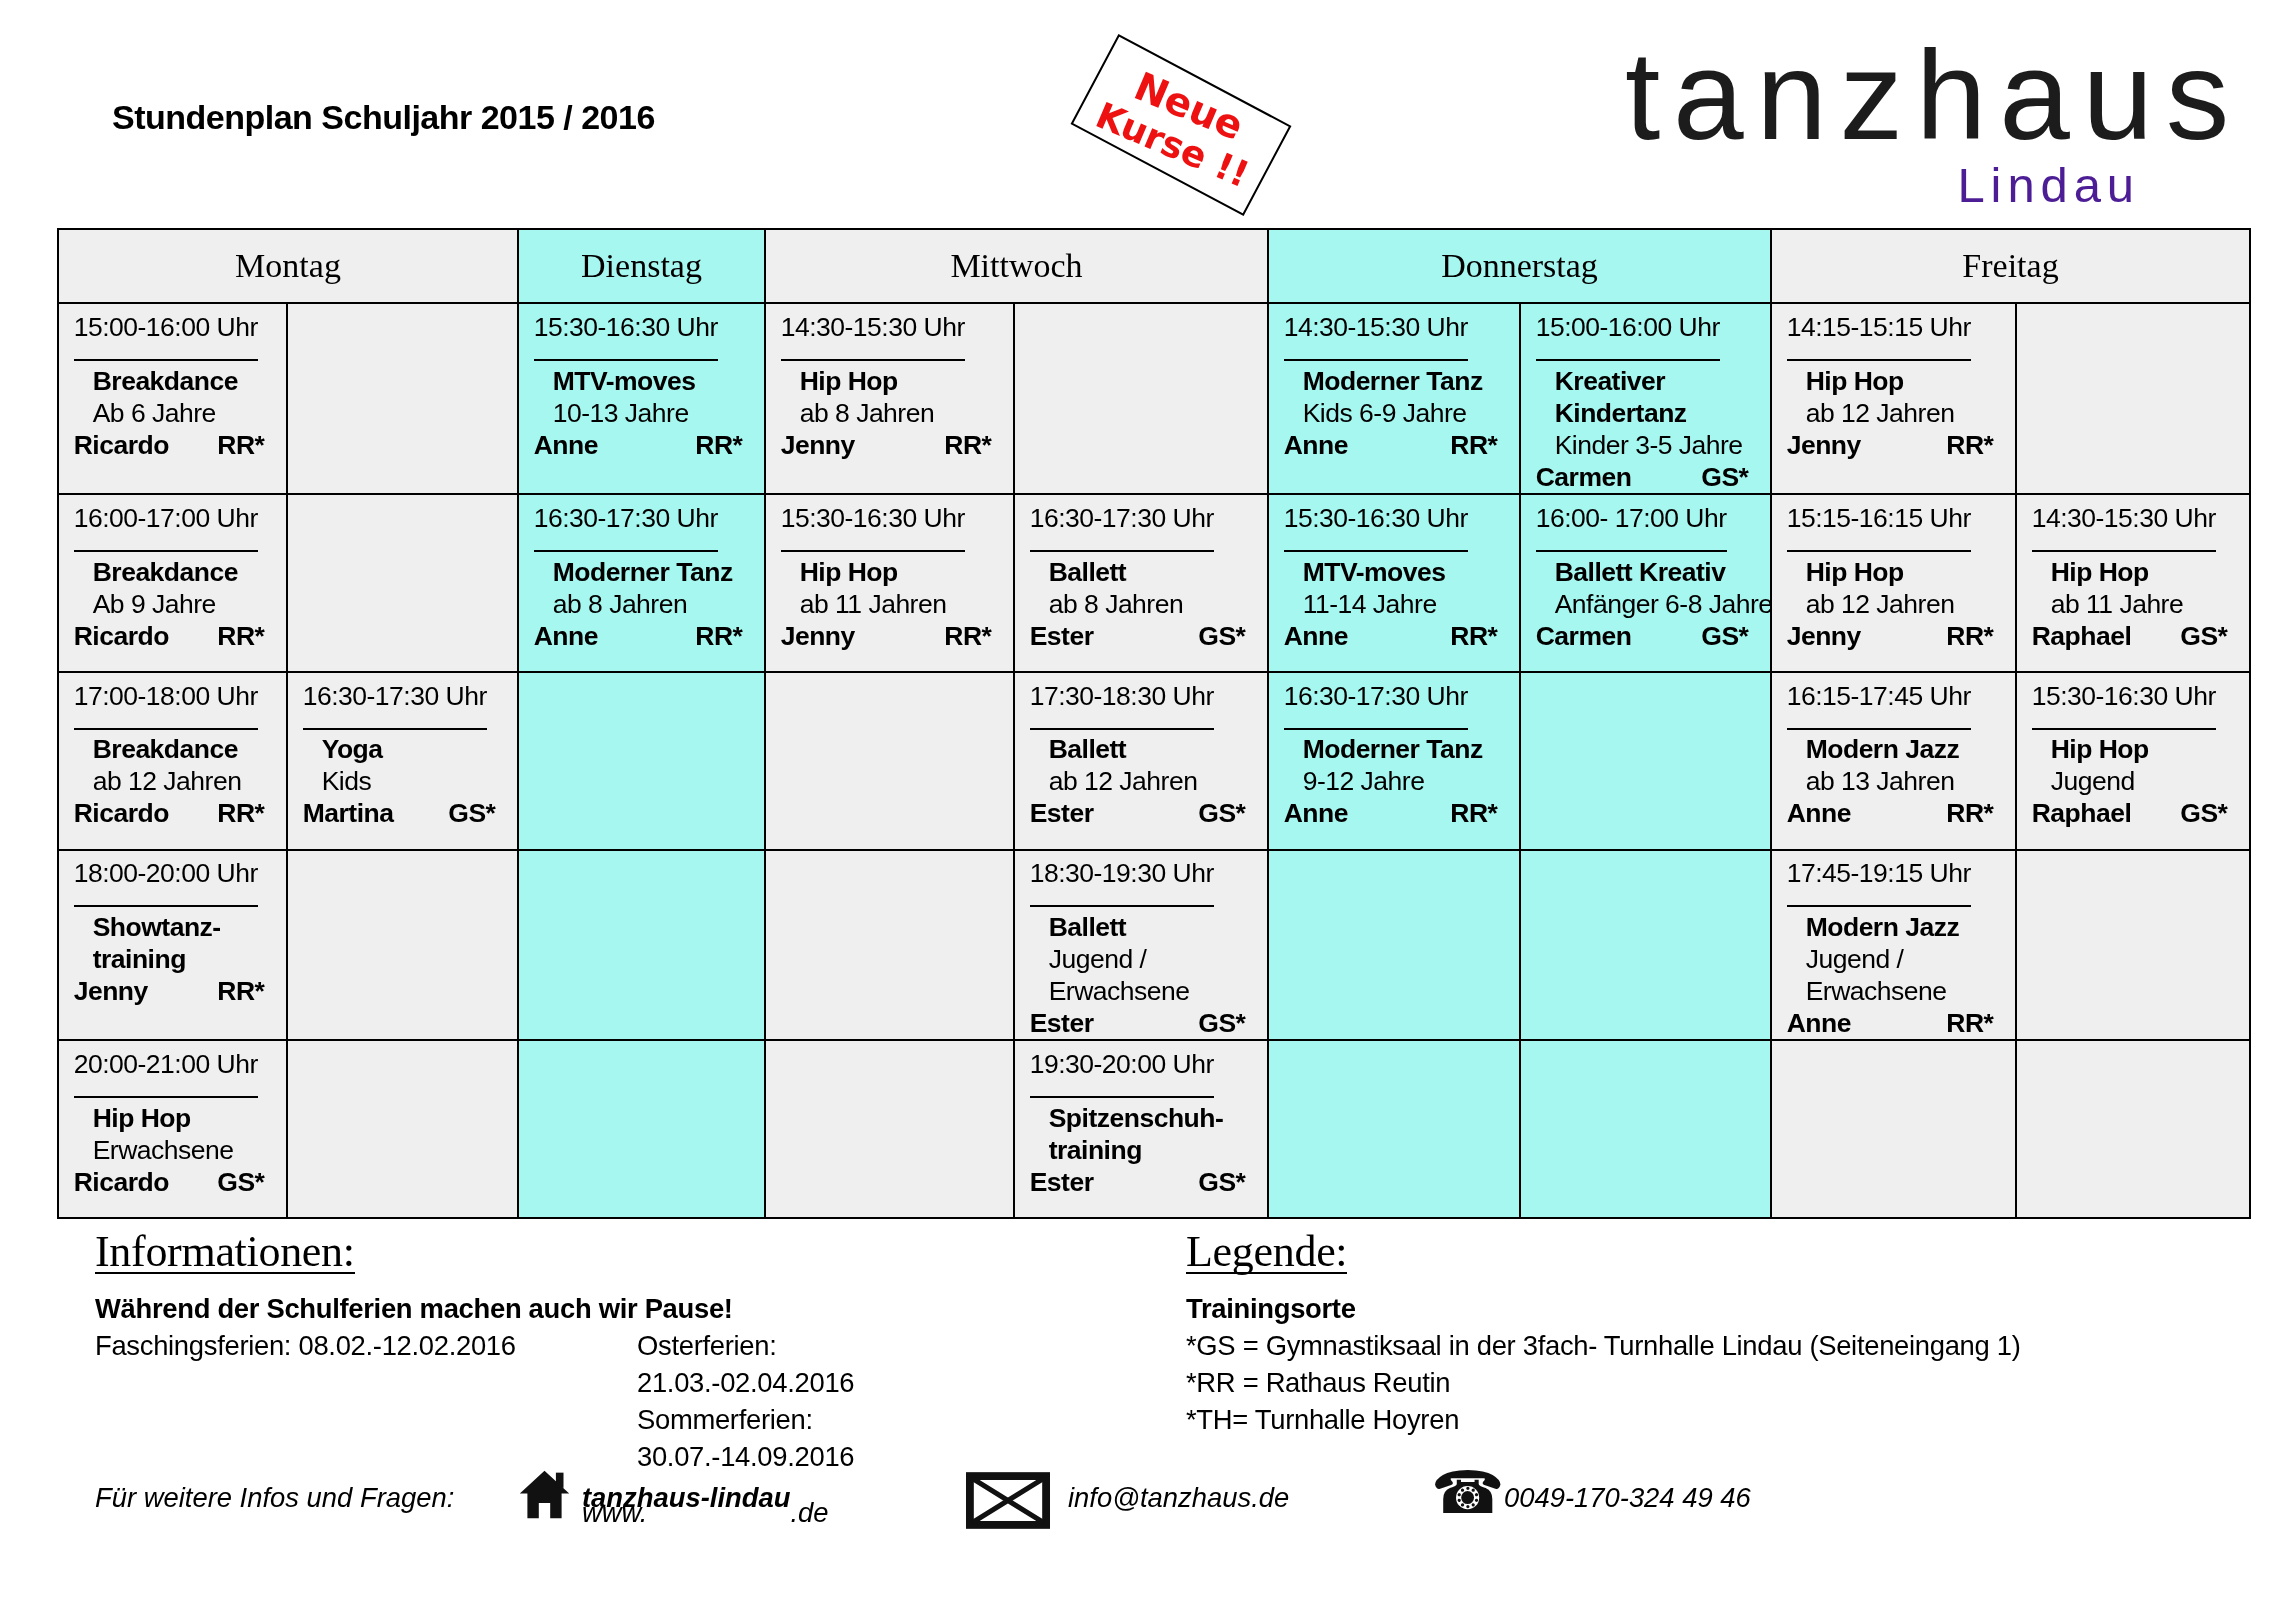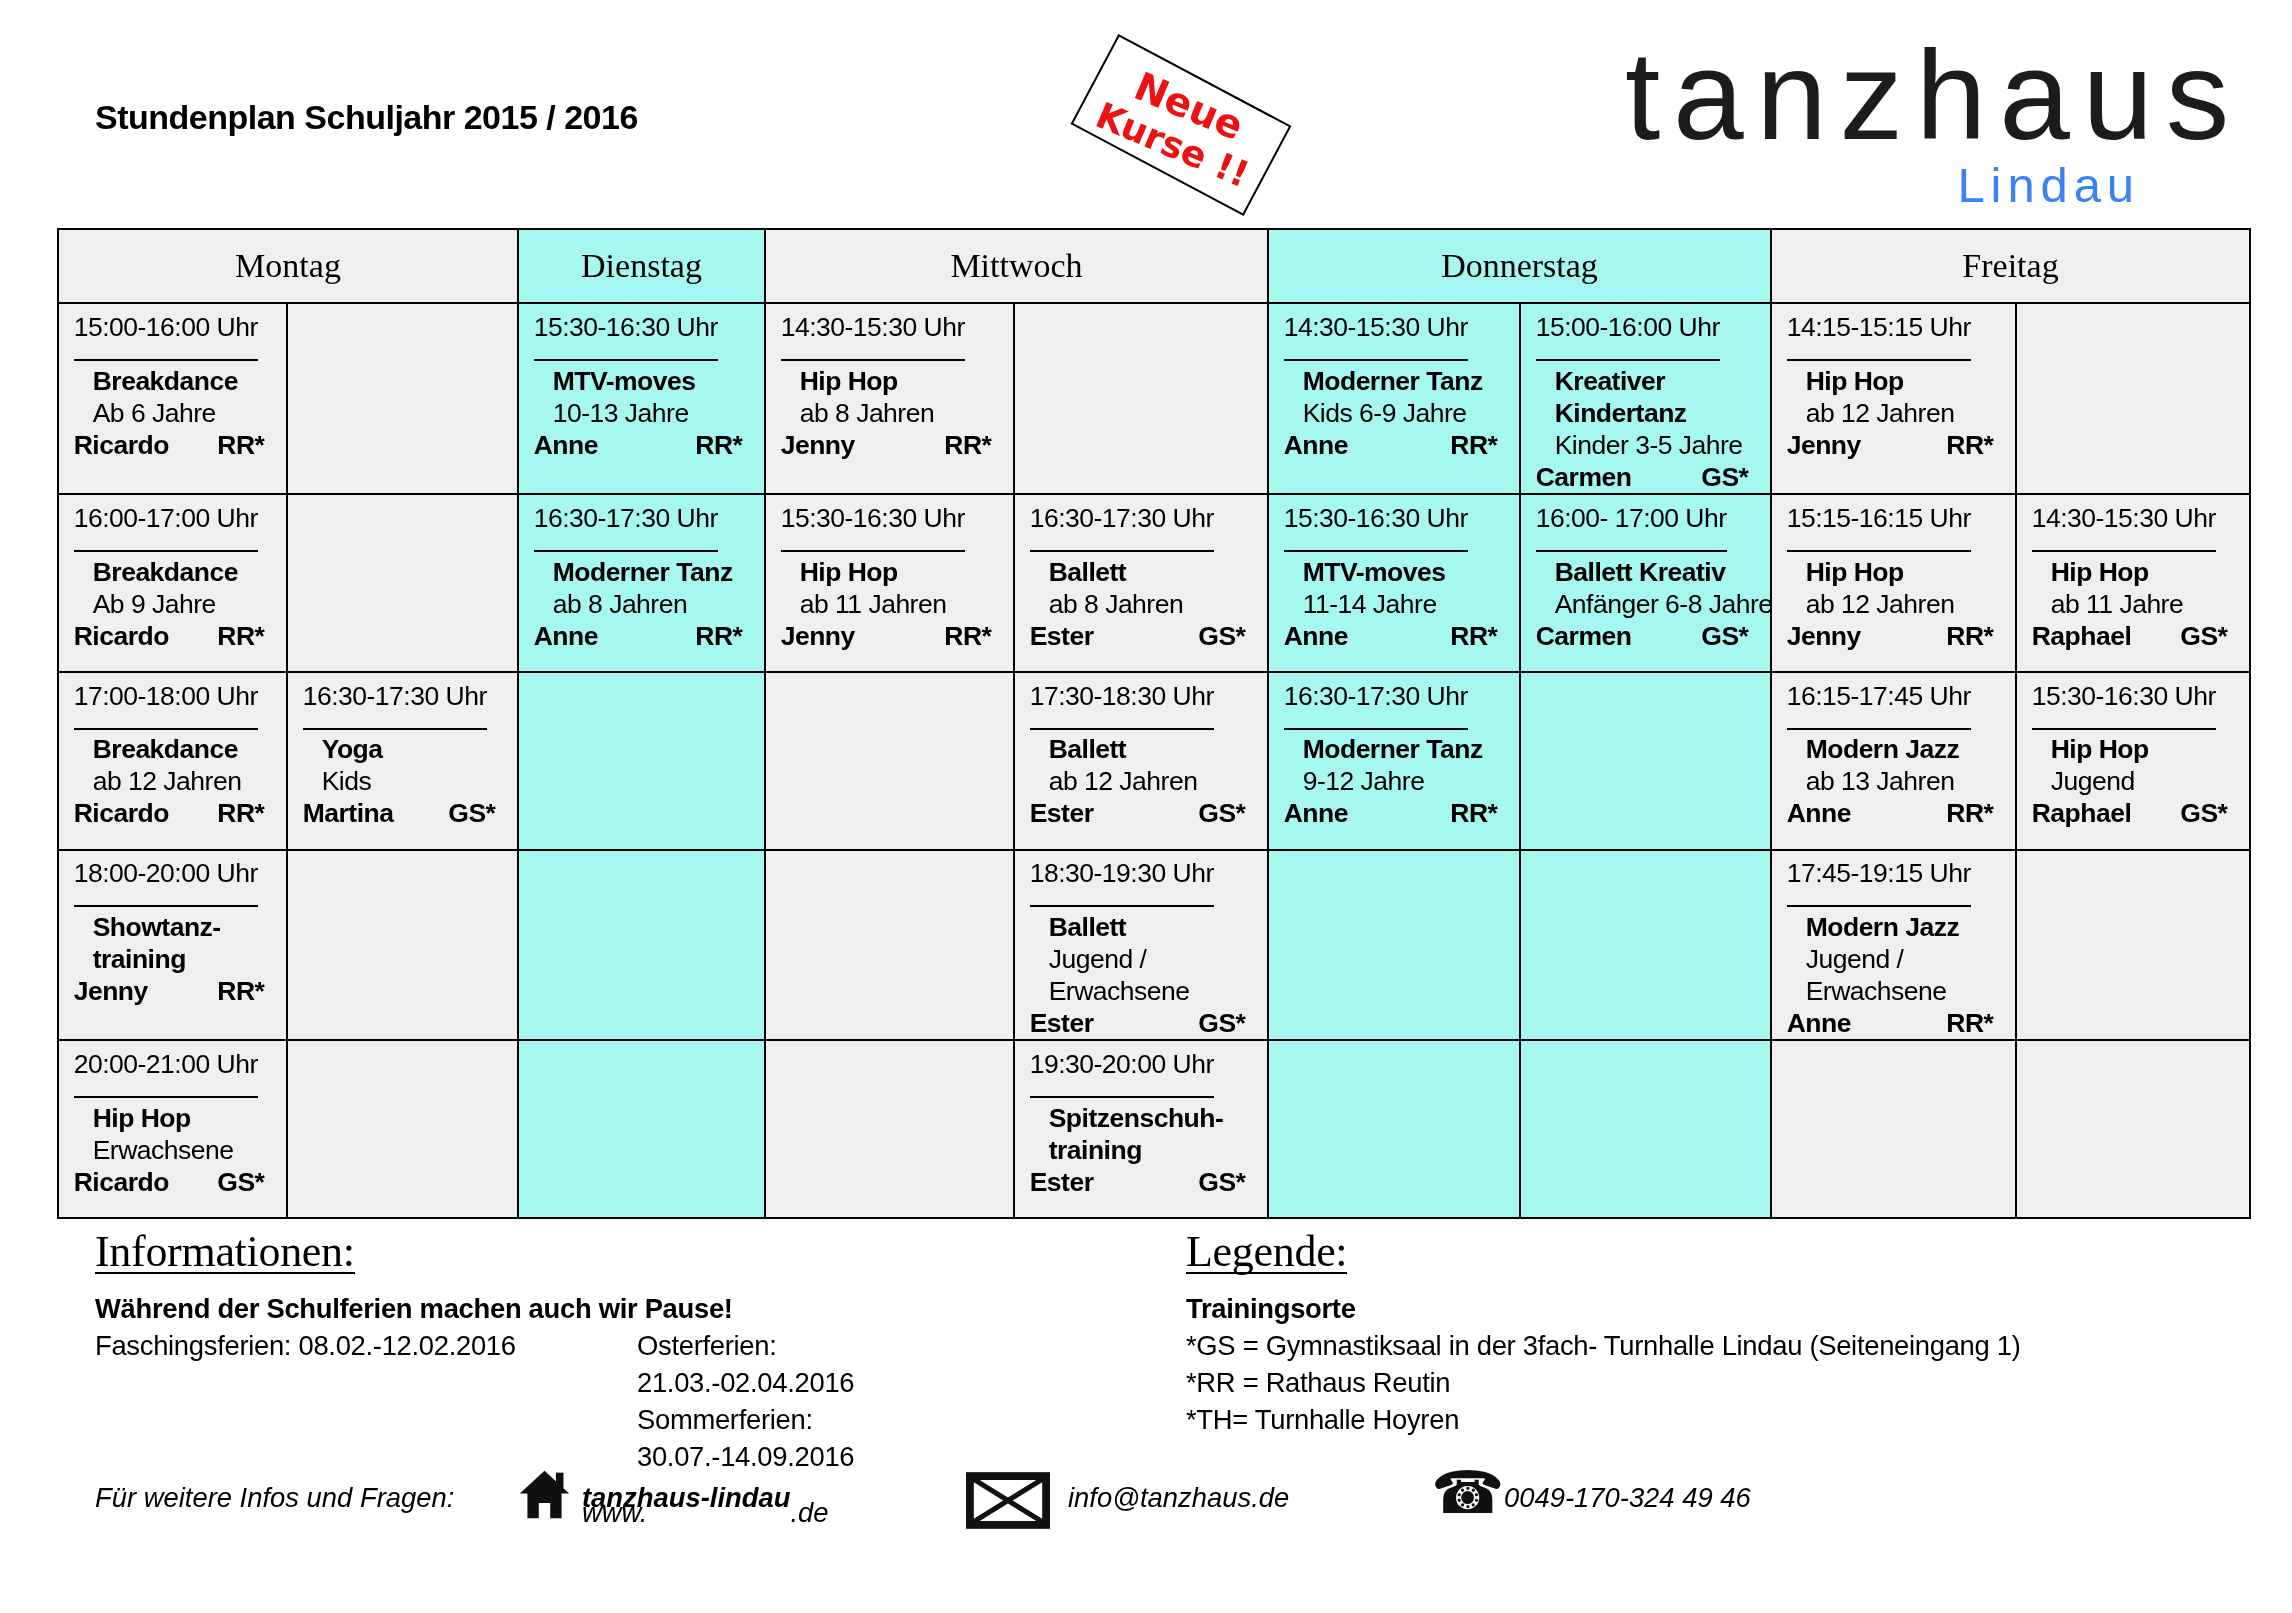--- a/index.html
+++ b/index.html
@@ -1,30 +1,30 @@
 <!DOCTYPE html>
 <html style="--hl: #a6f7f0; --cellbg: #efefef; --red: #ee1111;"><head>
 <meta charset="utf-8">
 <style>
   html,body{margin:0;padding:0;background:#fff;}
   .page{position:relative;width:2293px;height:1613px;background:#fff;overflow:hidden;
         font-family:"Liberation Sans",sans-serif;color:#000;}
 
   
-  .title{position:absolute;left:95px;top:98px;font-size:34px;font-weight:bold;letter-spacing:-0.5px;}
+  .title{position:absolute;left:112px;top:98px;font-size:34px;font-weight:bold;letter-spacing:-0.5px;}
   .badge{position:absolute;left:1083px;top:74px;width:192px;height:98px;border:2.9px solid #000;
          background:#fff;transform:rotate(28deg);display:flex;flex-direction:column;
          align-items:center;justify-content:center;}
   .badge-inner{transform:rotate(-5deg);text-align:center;color:var(--red,#ee1111);
          font-family:"DejaVu Sans",sans-serif;font-weight:bold;}
   .badge-l1{font-size:39px;line-height:43px;}
   .badge-l2{font-size:36px;line-height:41px;}
   .logo{position:absolute;top:33px;right:51px;text-align:right;}
   .logo-name{font-size:127px;line-height:125px;font-weight:300;letter-spacing:12.7px;color:#1c1c1c;}
-  .logo-city{font-size:49px;line-height:51px;letter-spacing:5.9px;color:#3b82f6;margin-right:102px;margin-top:2px;}
+  .logo-city{font-size:49px;line-height:51px;letter-spacing:5.9px;color:#4c1d95;margin-right:102px;margin-top:2px;}
 
   
   .schedule{position:absolute;left:57px;top:228px;width:2193px;border-collapse:collapse;
             table-layout:fixed;border:2.9px solid #000;}
   .schedule th,.schedule td{border:2.9px solid #000;background:var(--cellbg,#efefef);overflow:hidden;}
   .schedule th.hl,.schedule td.hl{background:var(--hl,#a6f7f0);}
   .schedule th{height:70px;font-family:"Liberation Serif",serif;font-weight:400;font-size:34px;
                text-align:center;vertical-align:middle;margin-left:24px;}
   .schedule td{height:170px;vertical-align:top;padding:5.9px 11.8px 0 14.7px;
                font-size:26.5px;letter-spacing:-0.5px;}

